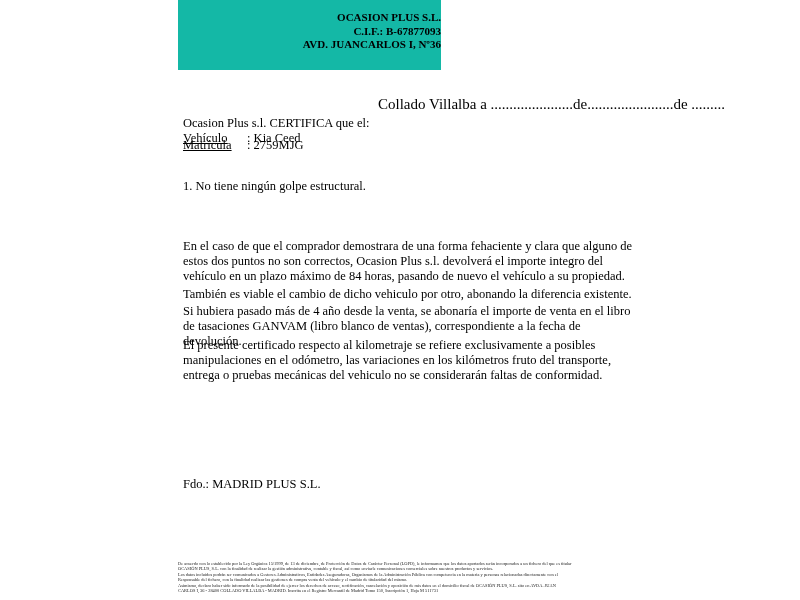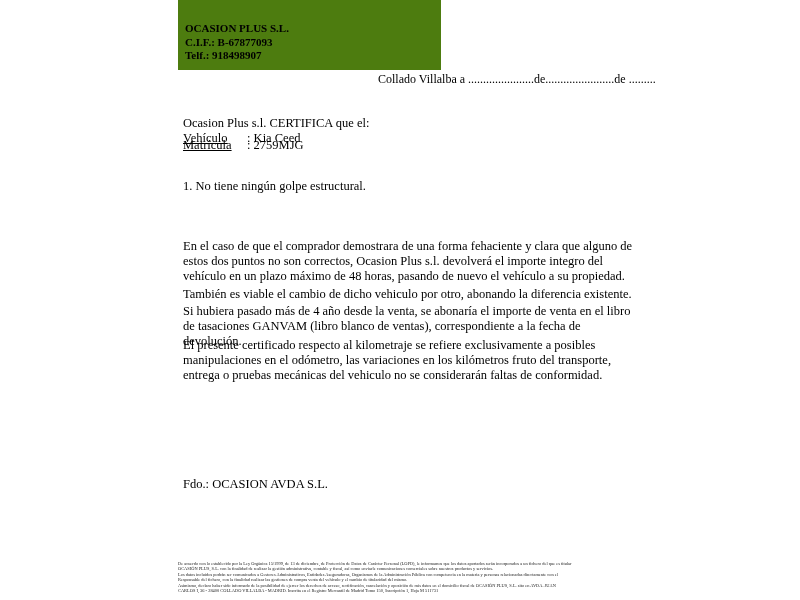--- a/index.html
+++ b/index.html
@@ -16,36 +16,37 @@
     font-family: "Liberation Serif", serif;
     color: #000000;
   }
   
   .letterhead {
     position: absolute;
     left: 178px;
     top: 0px;
     width: 263px;
     height: 70px;
-    background: #4d7c0f;
-    padding: 22px 0 0 7px;
+    background: #14b8a6;
+    padding: 11px 0 0 7px;
     box-sizing: border-box;
+    text-align: right;
   }
   .letterhead div {
     font-weight: bold;
     font-size: 11px;
     line-height: 13.5px;
     white-space: nowrap;
   }
   
   .dateline {
     position: absolute;
     left: 378px;
-    top: 72px;
-    font-size: 12px;
+    top: 96px;
+    font-size: 15px;
     white-space: nowrap;
   }
   
   .bodyline {
     position: absolute;
     left: 183px;
     width: 458px;
     font-size: 12.5px;
     line-height: 15px;
   }
@@ -77,43 +78,43 @@
   .legal div { white-space: nowrap; }
 </style>
 </head>
 <body>
 
 <div class="page">
 
   <div class="letterhead">
     <div>OCASION PLUS S.L.</div>
     <div>C.I.F.: B-67877093</div>
-    <div>Telf.: 918498907</div>
+    <div>AVD. JUANCARLOS I, Nº36</div>
   </div>
 
   <div class="dateline">Collado Villalba a ......................de.......................de .........</div>
 
   <div class="bodyline" style="top:116px">Ocasion Plus s.l. CERTIFICA que el:</div>
 
   <div class="bodyline label-row" style="top:131px">
     <span class="label-underline">Vehículo</span><span class="value">: Kia Ceed</span>
   </div>
 
   <div class="bodyline label-row" style="top:138px">
     <span class="label-underline">Matrícula</span><span class="value">: 2759MJG</span>
   </div>
 
   <div class="bodyline" style="top:179px">1. No tiene ningún golpe estructural.</div>
 
-  <div class="bodyline" style="top:239px">En el caso de que el comprador demostrara de una forma fehaciente y clara que alguno de estos dos puntos no son correctos, Ocasion Plus s.l. devolverá el importe integro del vehículo en un plazo máximo de 48 horas, pasando de nuevo el vehículo a su propiedad.</div>
+  <div class="bodyline" style="top:239px">En el caso de que el comprador demostrara de una forma fehaciente y clara que alguno de estos dos puntos no son correctos, Ocasion Plus s.l. devolverá el importe integro del vehículo en un plazo máximo de 84 horas, pasando de nuevo el vehículo a su propiedad.</div>
   <div class="bodyline" style="top:287px">También es viable el cambio de dicho vehiculo por otro, abonando la diferencia existente.</div>
   <div class="bodyline" style="top:304px">Si hubiera pasado más de 4 año desde la venta, se abonaría el importe de venta en el libro de tasaciones GANVAM (libro blanco de ventas), correspondiente a la fecha de devolución.</div>
   <div class="bodyline" style="top:338px">El presente certificado respecto al kilometraje se refiere exclusivamente a posibles manipulaciones en el odómetro, las variaciones en los kilómetros fruto del transporte, entrega o pruebas mecánicas del vehiculo no se considerarán faltas de conformidad.</div>
 
-  <div class="signature">Fdo.: OCASION AVDA S.L.</div>
+  <div class="signature">Fdo.: MADRID PLUS S.L.</div>
 
   <div class="legal">
     <div>De acuerdo con lo establecido por la Ley Orgánica 15/1999, de 13 de diciembre, de Protección de Datos de Carácter Personal (LOPD), le informamos que los datos aportados serán incorporados a un fichero del que es titular</div>
     <div>OCASIÓN PLUS, S.L. con la finalidad de realizar la gestión administrativa, contable y fiscal, así como enviarle comunicaciones comerciales sobre nuestros productos y servicios.</div>
     <div>Los datos incluidos podrán ser comunicados a Gestores Administrativos, Entidades Aseguradoras, Organismos de la Administración Pública con competencia en la materia y personas relacionadas directamente con el</div>
     <div>Responsable del fichero, con la finalidad realizar las gestiones de compra venta del vehículo y el cambio de titularidad del mismo.</div>
     <div>Asimismo, declaro haber sido informado de la posibilidad de ejercer los derechos de acceso, rectificación, cancelación y oposición de mis datos en el domicilio fiscal de OCASIÓN PLUS, S.L. sito en AVDA. JUAN</div>
     <div>CARLOS I, 36 - 28400 COLLADO VILLALBA - MADRID. Inscrita en el Registro Mercantil de Madrid Tomo 150, Inscripción 1, Hoja M 511731</div>
   </div>
 

